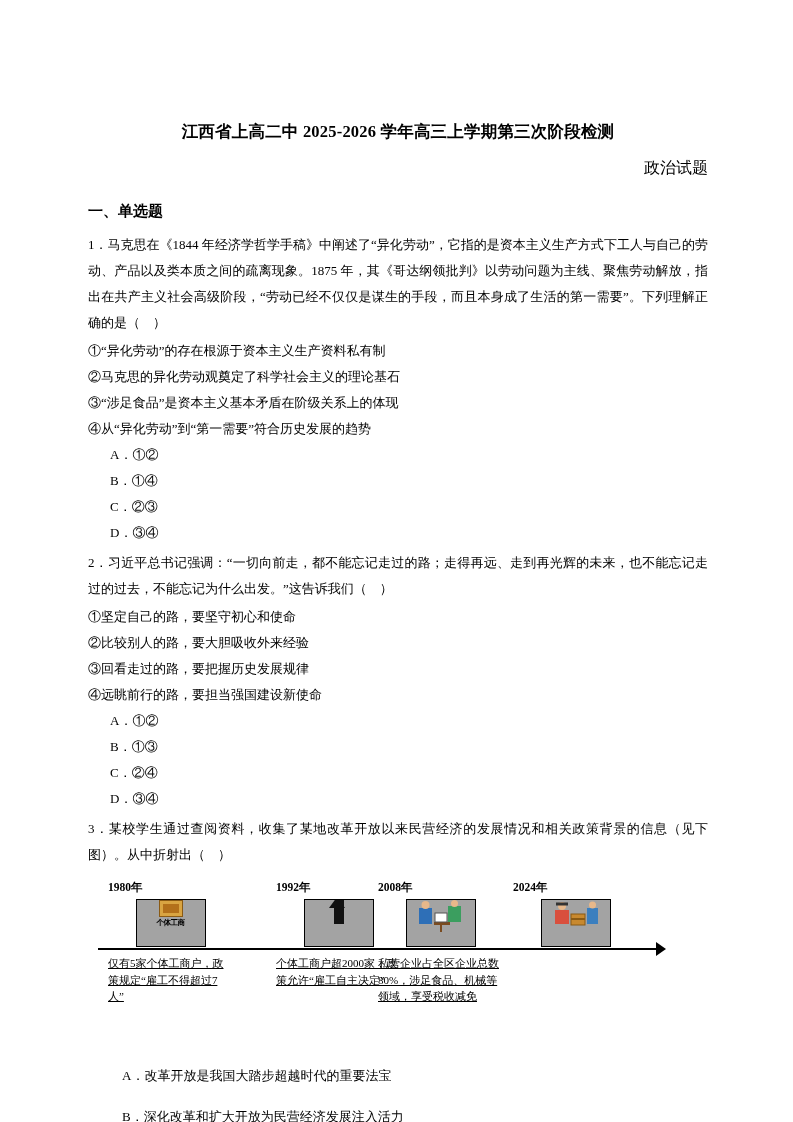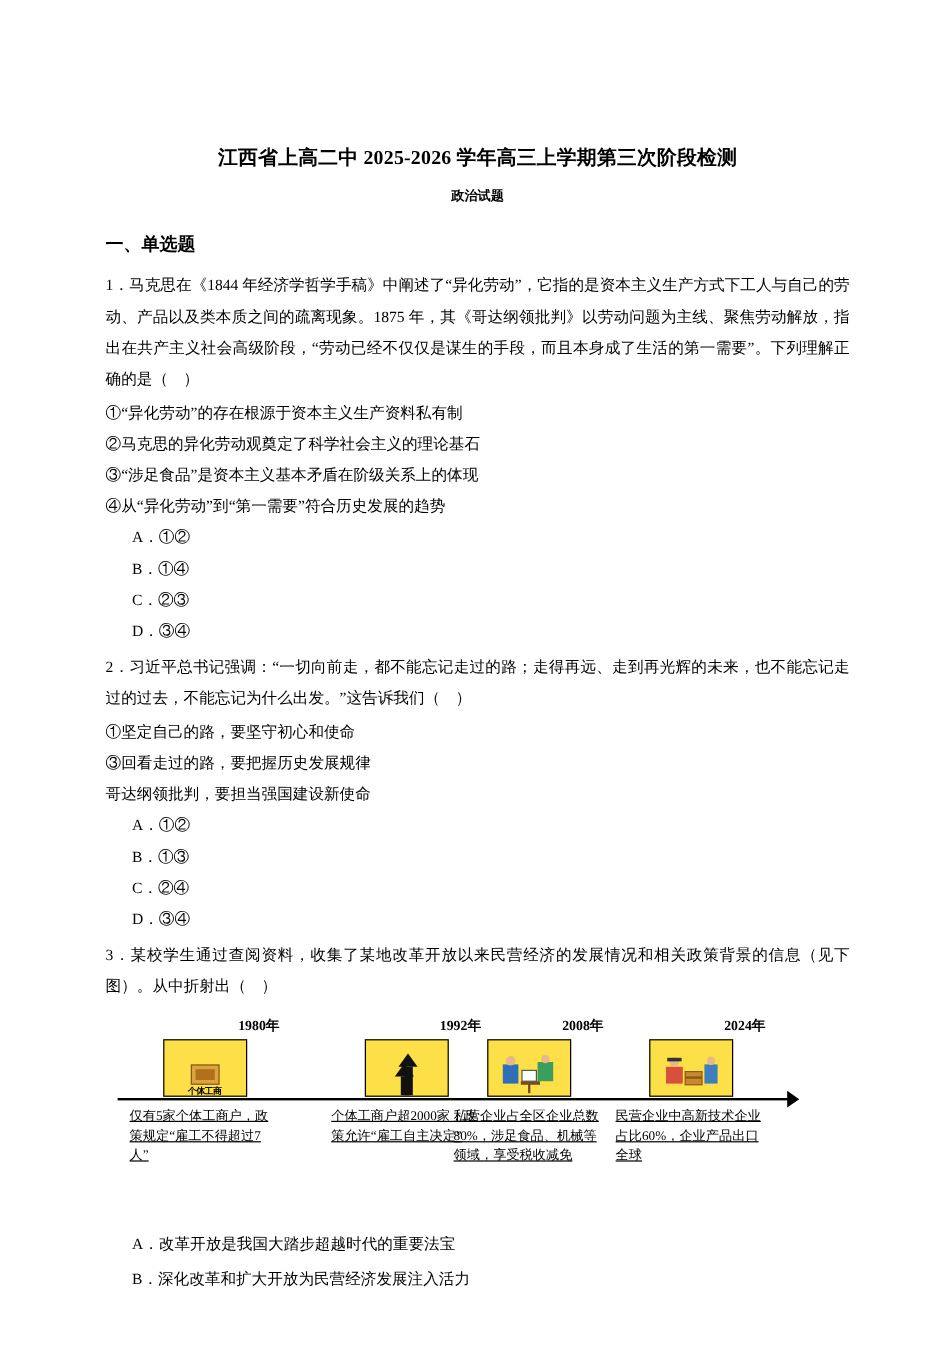--- a/index.html
+++ b/index.html
@@ -30,23 +30,23 @@
   }
   h1.doc-title {
     font-size: 16.5px;
     font-weight: bold;
     text-align: center;
     margin: 0 0 14px 0;
     letter-spacing: 0.2px;
     line-height: 1.4;
   }
   h2.doc-subtitle {
-    font-size: 11px;
-    font-weight: bold;
-    text-align: center;
+    font-size: 16px;
+    font-weight: normal;
+    text-align: right;
     margin: 0 0 20px 0;
     line-height: 1.4;
   }
   .section-head {
     font-size: 15px;
     font-weight: bold;
     margin: 0 0 9px 0;
     line-height: 1.6;
   }
   .q-block {
@@ -71,21 +71,21 @@
     padding-left: 22px;
     flex-direction: column;
   }
   .choice-row span.ch {
     display: inline-block;
     width: 124px;
   }
   .alpha-row {
     font-size: 13px;
     line-height: 2.2;
-    margin: 0;
+    margin: 12px;
     padding-left: 22px;
   }
   
   .figure {
     margin: 12px 0 6px 0;
     position: relative;
     height: 170px;
     padding-left: 10px;
   }
   .tl-line {
@@ -106,33 +106,33 @@
     border-bottom: 7px solid transparent;
   }
   .tl-item {
     position: absolute;
     top: 0;
     width: 125px;
   }
   .tl-year {
     font-size: 11.5px;
     font-weight: bold;
-    text-align: right;
+    text-align: left;
     margin-bottom: 4px;
     font-family: "Liberation Serif", serif;
   }
   .tl-box {
     width: 68px;
     height: 46px;
     border: 1.2px solid #000;
     margin: 0 auto;
-    background: #fde047;
+    background: #a3a3a3;
     position: relative;
     display: flex;
-    align-items: flex-end;
+    align-items: flex-start;
     justify-content: center;
     overflow: hidden;
   }
   .tl-caption {
     font-size: 11px;
     line-height: 1.5;
     margin-top: 8px;
     font-family: "Liberation Serif", serif;
     text-align: left;
     text-decoration: underline;
@@ -216,22 +216,23 @@
         <span class="ch">C．②③</span>
         <span class="ch">D．③④</span>
       </div>
     </div>
 
     <div class="q-block">
       <p class="q-stem">
         <span>2．</span><span>习近平总书记强调：“一切向前走，都不能忘记走过的路；走得再远、走到再光辉的未来，也不能忘记走过的过去，不能忘记为什么出发。”这告诉我们（　）</span>
       </p>
       <p class="q-opt">①坚定自己的路，要坚守初心和使命</p>
+      <p class="q-opt">②比较别人的路，要大胆吸收外来经验</p>
       <p class="q-opt">③回看走过的路，要把握历史发展规律</p>
-      <p class="q-opt">哥达纲领批判，要担当强国建设新使命</p>
+      <p class="q-opt">④远眺前行的路，要担当强国建设新使命</p>
       <div class="choice-row">
         <span class="ch">A．①②</span>
         <span class="ch">B．①③</span>
         <span class="ch">C．②④</span>
         <span class="ch">D．③④</span>
       </div>
     </div>
 
     <div class="q-block">
       <p class="q-stem">
@@ -296,21 +297,20 @@
                 <rect x="6" y="10" width="14" height="14" fill="#d94f3d"></rect>
                 <circle cx="13" cy="6" r="4" fill="#e8b88a"></circle>
                 <rect x="7" y="2.5" width="12" height="3" fill="#333"></rect>
                 <rect x="22" y="14" width="14" height="11" fill="#c8892f" stroke="#8a5a14" stroke-width="1"></rect>
                 <rect x="22" y="18" width="14" height="2" fill="#8a5a14"></rect>
                 <rect x="38" y="8" width="11" height="16" fill="#3b7fbf"></rect>
                 <circle cx="43.5" cy="5" r="3.5" fill="#e8b88a"></circle>
               </svg>
             </span>
           </div>
-          <div class="tl-caption">民营企业中高新技术企业占比60%，企业产品出口全球</div>
         </div>
       </div>
 
       <p class="alpha-row">A．改革开放是我国大踏步超越时代的重要法宝</p>
       <p class="alpha-row">B．深化改革和扩大开放为民营经济发展注入活力</p>
     </div>
 
   </div>
 </div>
 

